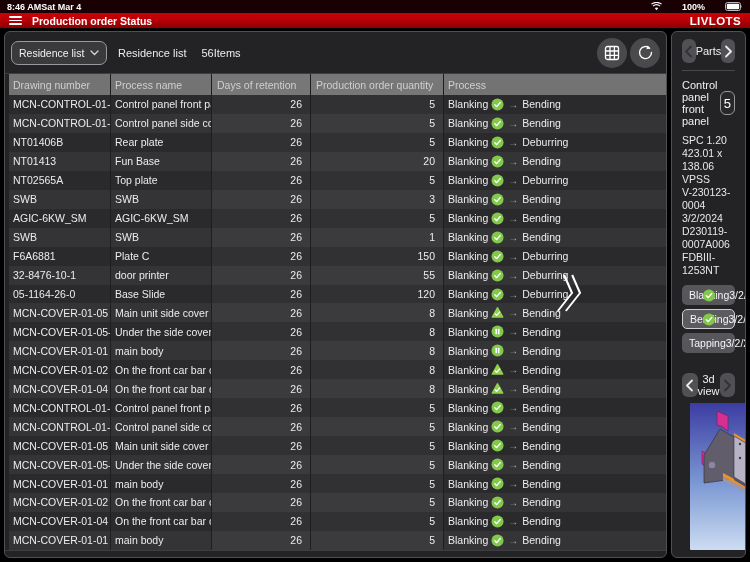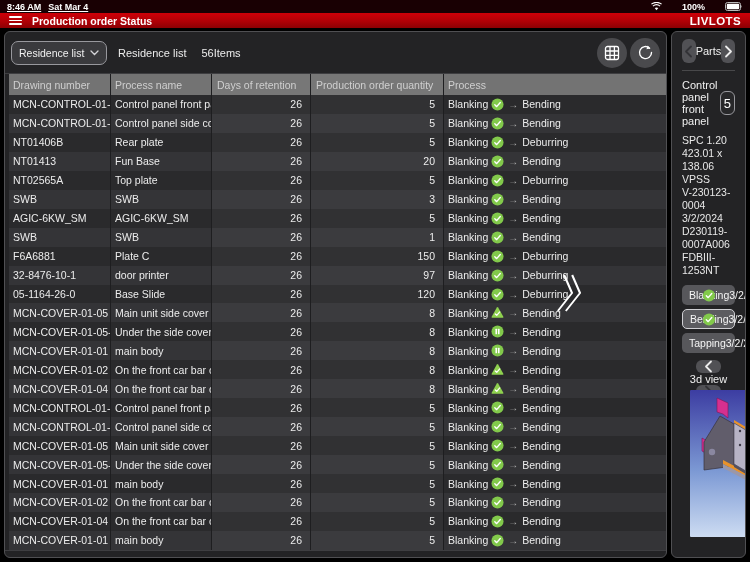--- a/index.html
+++ b/index.html
@@ -1,21 +1,21 @@
 <!DOCTYPE html>
 <html><head>
 <meta charset="utf-8">
 <style>
   * { margin:0; padding:0; box-sizing:border-box; }
   html,body { width:750px; height:562px; overflow:hidden; }
   body { background:#000; font-family:"Liberation Sans", sans-serif; color:#ececec; position:relative; }
 
   
   .statusbar { height:13px; background:#190003; display:flex; align-items:center; justify-content:space-between; padding:0 7px; font-size:9px; color:#fff; }
-  .sb-left { display:flex; gap:7px; font-weight:600;text-decoration:underline; }
+  .sb-left { display:flex; font-weight:600; }
   .sb-right { display:flex; align-items:center; gap:20px; font-weight:600; }
 
   
   .appbar { height:15px; background:linear-gradient(180deg,#ce0008 0%,#b00006 55%,#8c0004 100%); display:flex; align-items:center; padding:0 9px; }
   .hamburger { width:13px; height:9px; display:flex; flex-direction:column; justify-content:space-between; cursor:pointer; }
   .hamburger div { height:1.6px; background:#fff; border-radius:1px; }
   .app-title { font-size:10.5px; font-weight:600; color:#fff; margin-left:10px; }
   .brand { margin-left:auto; font-size:11.5px; font-weight:800; letter-spacing:.4px; color:#fff; }
 
   
@@ -56,21 +56,21 @@
   .rp-divider { border-top:1px solid #48484a; margin:7px 0 8px; }
   .part-row { display:flex; align-items:center; margin:2px 0 7px; }
   .part-name { font-size:11px; color:#f0f0f0; }
   .qty-box { margin-left:auto; width:44px; height:24px; border:1px solid #98989d; border-radius:6px; display:flex; align-items:center; justify-content:center; font-size:13px; color:#fff; background:#28282a; }
   .specs { font-size:10.5px; line-height:13px; color:#e8e8e8; }
   .proc-list { margin-top:8px; }
   .proc-row { position:relative; height:20px; border-radius:5px; background:#57575b; display:flex; align-items:center; padding:0 7px; margin-bottom:4px; font-size:10.5px; color:#f5f5f5; cursor:pointer; }
   .proc-row.selected { border:1.5px solid #cfcfd3; background:#5c5c60; }
   .proc-row .picon { position:absolute; left:50%; transform:translateX(-50%); }
   .proc-date { margin-left:auto; }
-  .viewer-nav { margin-top:7px;flex-direction:column; }
+  .viewer-nav { margin-top:20px; }
   .viewer-img { margin-top:6px; margin-left:8px; width:150px; height:147px; border-radius:1px; overflow:hidden; }
 
   
   .collapse-handle { position:absolute; left:558px; top:272px; width:26px; height:42px; cursor:pointer; z-index:5; }
 </style>
 </head>
 <body>
 
 <div class="statusbar">
   <div class="sb-left">
@@ -291,21 +291,21 @@
               </svg>
             </span>
             <span class="arrow">→</span>
             <span>Deburring</span>
           </div>
         </div>
         <div class="tr">
           <div class="td">32-8476-10-1</div>
           <div class="td">door printer</div>
           <div class="td num">26</div>
-          <div class="td num">97</div>
+          <div class="td num">55</div>
           <div class="td proc">
             <span>Blanking</span>
             <span class="picon">
               <svg viewBox="0 0 14 14">
                 <circle cx="7" cy="7" r="6.5" fill="#82c94b"></circle>
                 <path d="M4.1 7.3l2 2 3.9-4.4" fill="none" stroke="#fff" stroke-width="1.5" stroke-linecap="round" stroke-linejoin="round"></path>
               </svg>
             </span>
             <span class="arrow">→</span>
             <span>Deburring</span>

